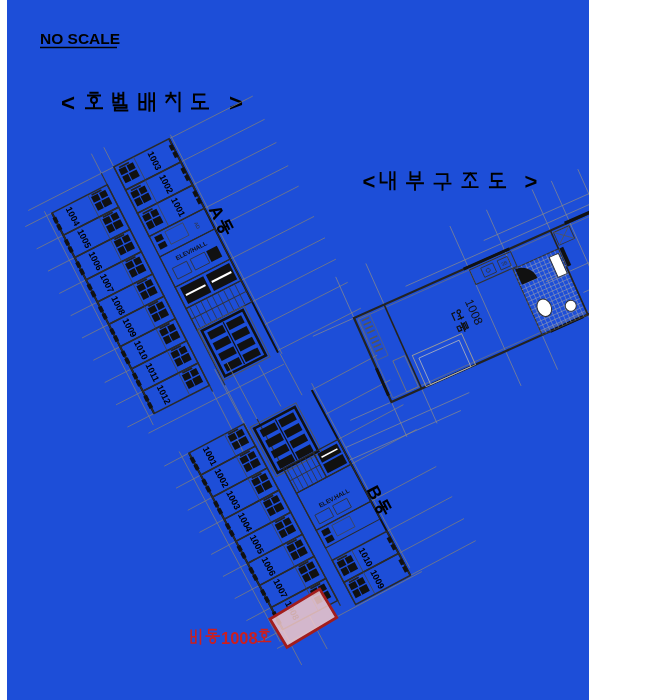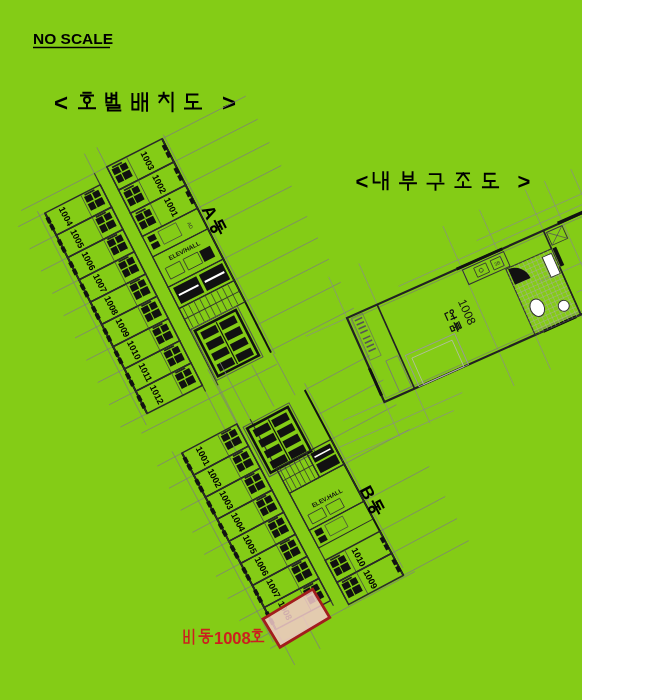--- a/index.html
+++ b/index.html
@@ -1,17 +1,17 @@
 <!DOCTYPE html>
 <html><head>
 <meta charset="utf-8">
 <style>
 html,body { margin:0; padding:0; background:#ffffff; }
-#page { width:582px; height:700px; position:relative; background:#84cc16; overflow:hidden;
-        font-family:"Liberation Sans", sans-serif; }
+#page { width:582px; height:700px; position:relative; background:#1d4ed8; overflow:hidden;
+        font-family:"Liberation Sans", sans-serif;margin-left:7px; }
 </style>
 </head>
 <body>
 <div id="page">
 <svg width="662" height="700" viewBox="0 0 662 700">
 <defs>
 <g id="g_ho" stroke-linecap="square" fill="none">
           <path d="M32,4 H68 M20,18 H80 M50,57 V72 M10,81 H90"></path>
           <circle cx="50.0" cy="40.0" r="15.0" fill="none"></circle>
         </g>

